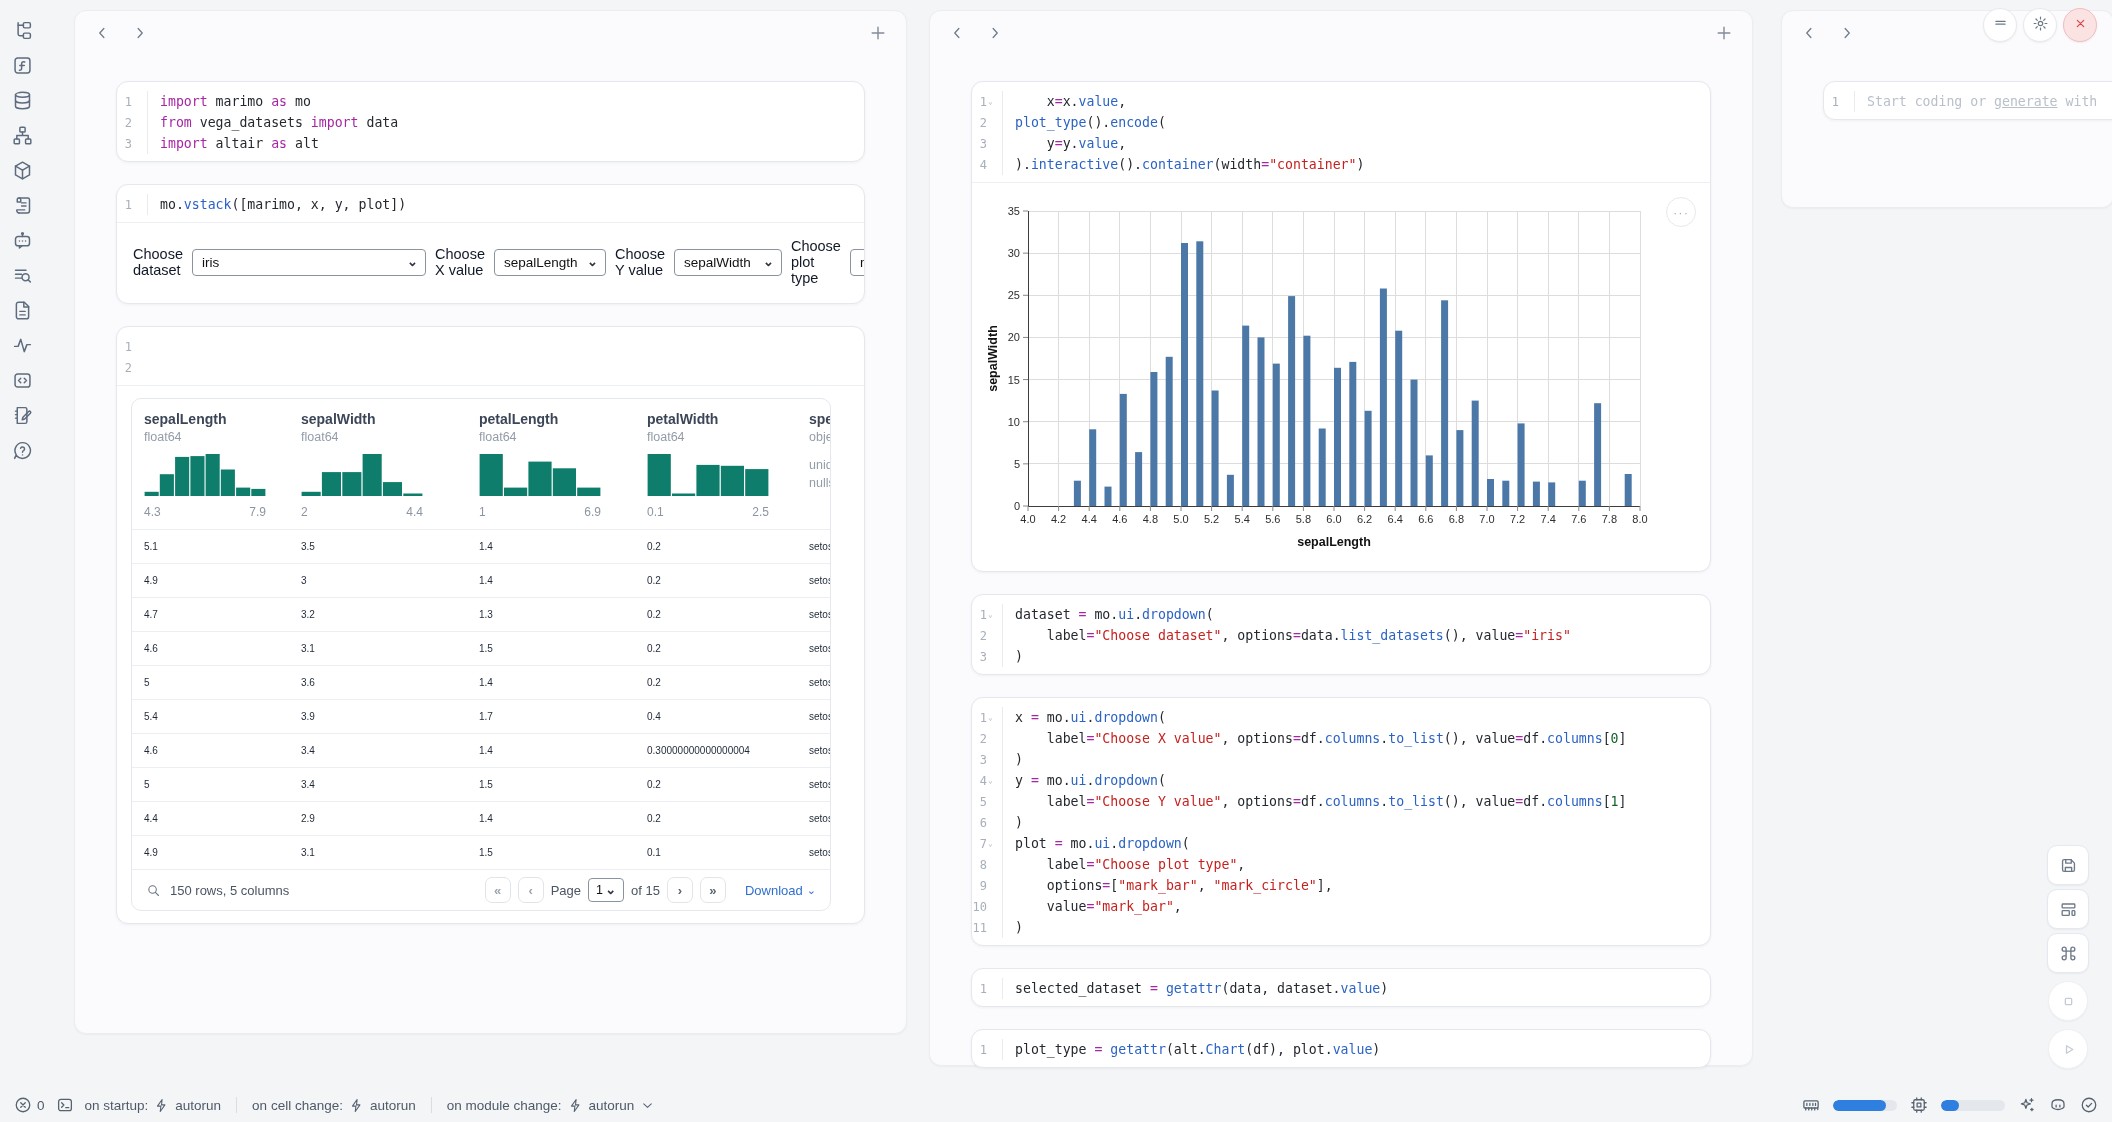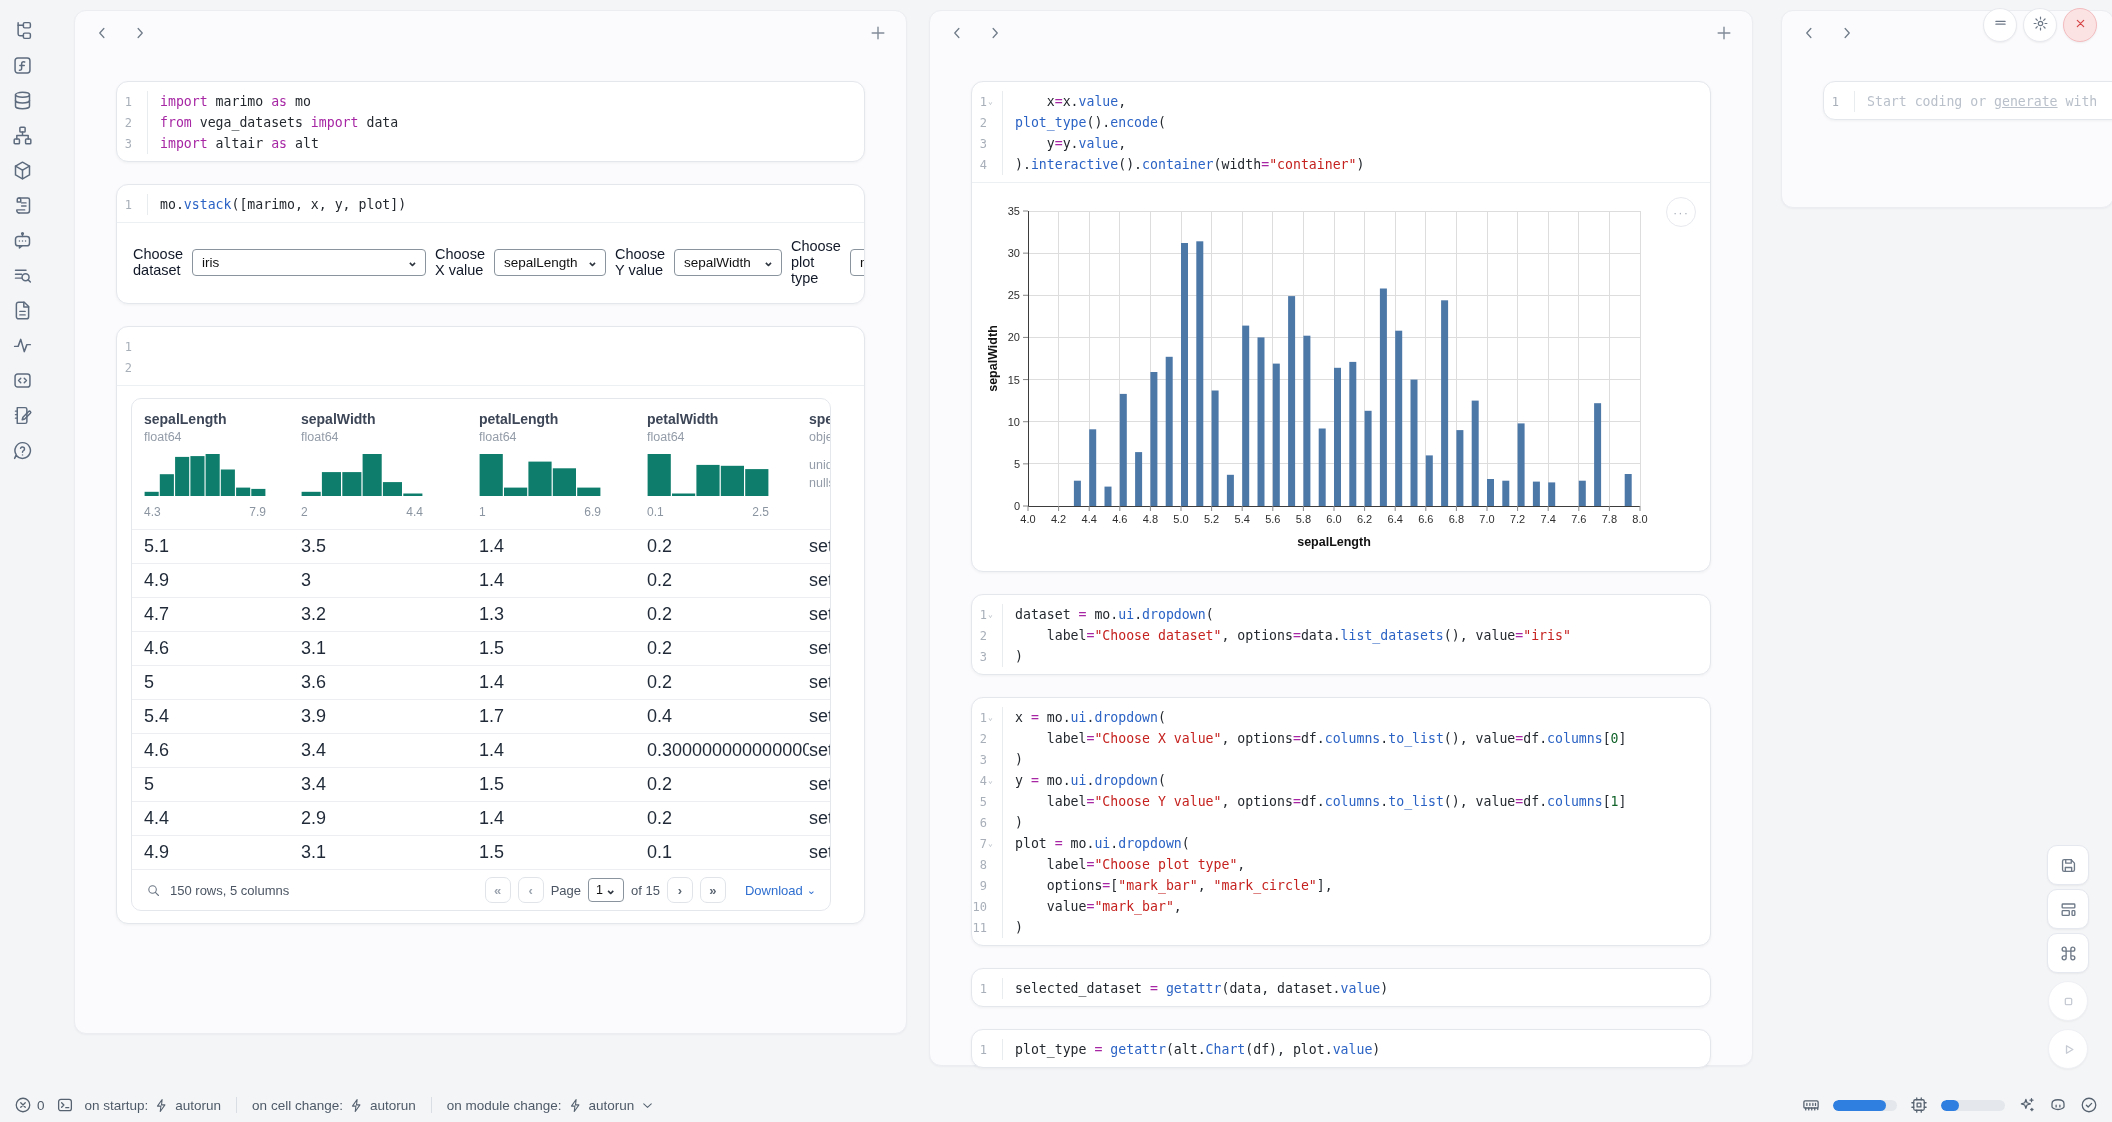--- a/index.html
+++ b/index.html
@@ -48,21 +48,21 @@
   
   .tbl{margin:12px 14px;border:1px solid #e4e7ec;border-radius:10px;overflow:hidden;width:700px;box-sizing:border-box}
   .tbl-head{display:flex;padding:12px 0 10px;overflow:hidden}
   .tcol{flex:none;box-sizing:border-box;overflow:hidden;white-space:nowrap}
   .col-name{font-size:14px;font-weight:bold;color:#3c4657}
   .col-dtype{font-size:12.5px;color:#939ca8;margin-top:3px}
   .col-hist{margin-top:10px}
   .col-minmax{display:flex;justify-content:space-between;color:#8b95a1;font-size:12px;margin-top:5px;width:122px}
   .col-stats{margin-top:12px;font-size:12.5px;color:#939ca8;line-height:18px}
   .tbl-row{display:flex;height:33px;align-items:center;border-top:1px solid #eceef2;
-           font-size:18px;color:#1f2937;overflow:hidden}
+           font-size:10px;color:#1f2937;overflow:hidden}
   .tcell{flex:none;box-sizing:border-box;overflow:hidden;white-space:nowrap}
   .tbl-foot{display:flex;align-items:center;border-top:1px solid #eceef2;height:40px;padding:0 14px;
             font-size:13px;color:#4b5563}
   .foot-summary{display:flex;align-items:center;gap:9px}
   .foot-summary svg{width:15px;height:15px;color:#6b7684}
   .pager{margin-left:auto;display:flex;align-items:center;gap:7px}
   .pg-btn{width:26px;height:26px;border:1px solid #e1e5ea;border-radius:7px;background:#fff;color:#5b6572;
           display:flex;align-items:center;justify-content:center;font-size:13px;cursor:pointer;font-weight:bold}
   .pg-btn.dim{color:#9aa3ae}
   .pg-sel{height:24px;padding:0 20px 0 7px;font-size:12.5px}

